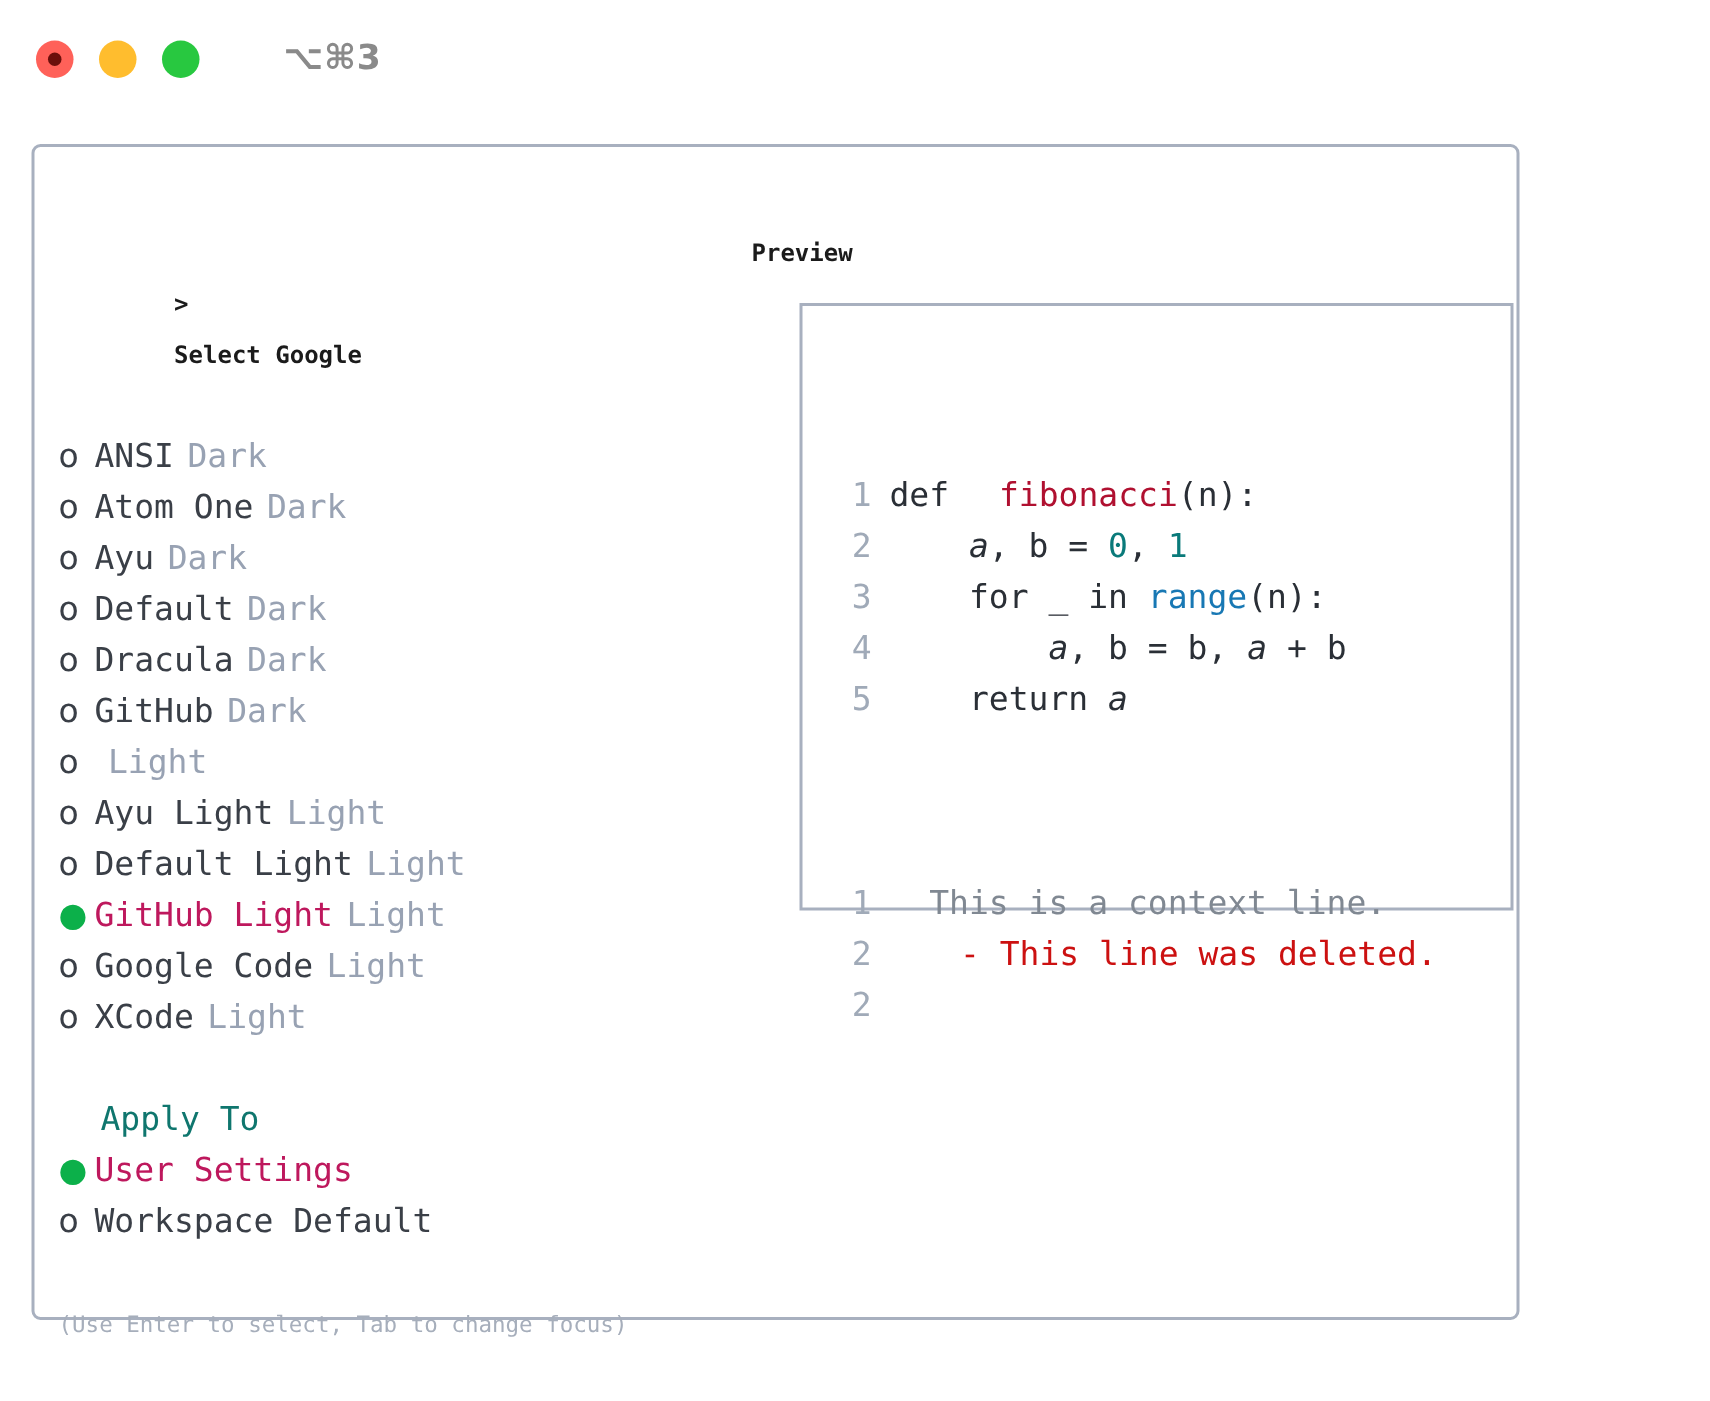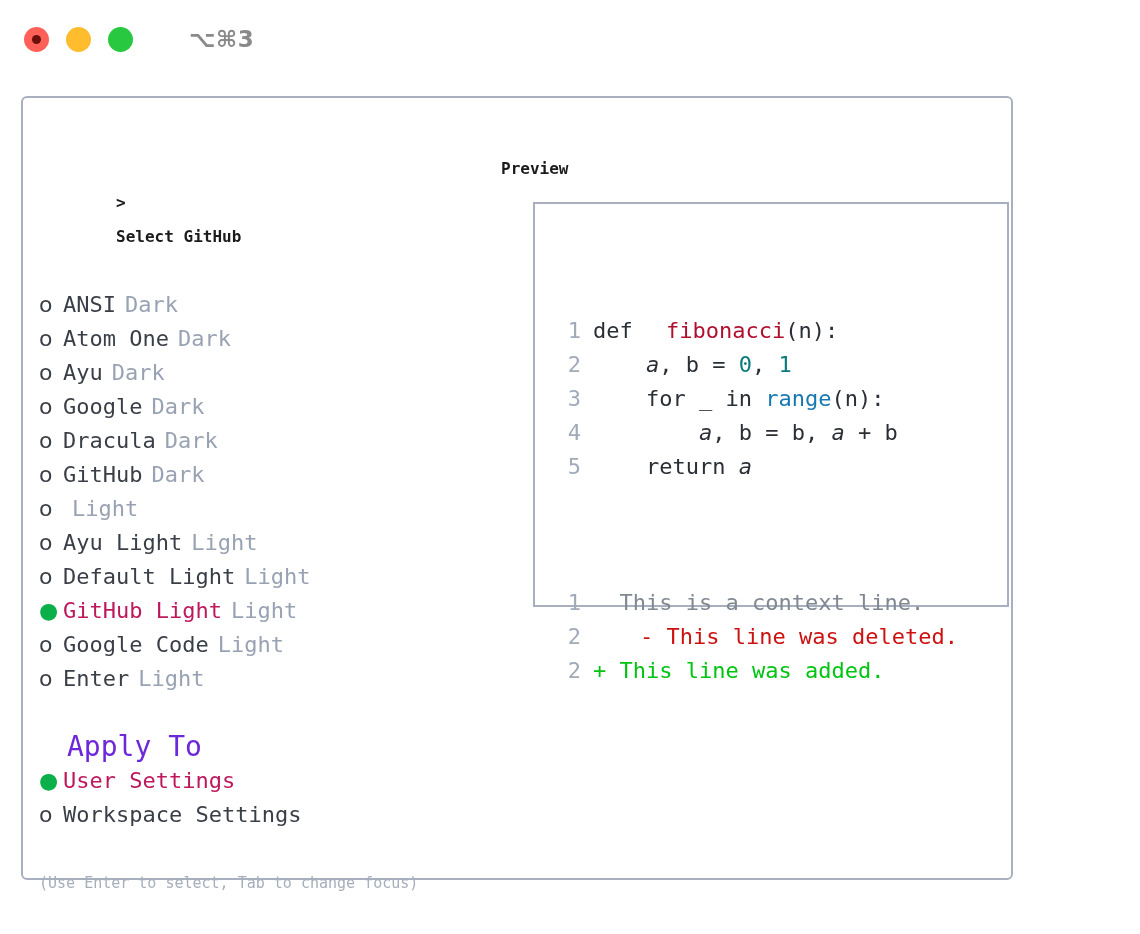--- a/index.html
+++ b/index.html
@@ -129,22 +129,22 @@
   .opt-row.selected .opt-label { color: #be185d; }
   .opt-label { color: #3a3f47; }
   .opt-badge {
     color: #98a2b3;
     margin-left: 9px;
   }
 
   .group-head {
     height: 34px;
     line-height: 34px;
-    font-size: 28px;
-    color: #6d28d9;
+    font-size: 22px;
+    color: #0f766e;
     padding-left: 28px;
     white-space: pre;
   }
   .spacer-row { height: 34px; }
 
   .hint {
     font-size: 15px;
     line-height: 34px;
     color: #a6aebb;
     white-space: pre-wrap;
@@ -204,58 +204,58 @@
     </div>
     <span class="shortcut">⌥⌘3</span>
   </div>
 
   <div class="panel">
 
     <div class="col-left">
 
       <div class="section-title">
         <span class="caret">&gt;</span>
-        <span>Select GitHub</span>
+        <span>Select Google</span>
       </div>
 
       <div id="theme-list">
           <div class="opt-row"><span class="radio">o</span><span class="opt-label">ANSI</span><span class="opt-badge">Dark</span></div>
           <div class="opt-row"><span class="radio">o</span><span class="opt-label">Atom One</span><span class="opt-badge">Dark</span></div>
           <div class="opt-row"><span class="radio">o</span><span class="opt-label">Ayu</span><span class="opt-badge">Dark</span></div>
-          <div class="opt-row"><span class="radio">o</span><span class="opt-label">Google</span><span class="opt-badge">Dark</span></div>
+          <div class="opt-row"><span class="radio">o</span><span class="opt-label">Default</span><span class="opt-badge">Dark</span></div>
           <div class="opt-row"><span class="radio">o</span><span class="opt-label">Dracula</span><span class="opt-badge">Dark</span></div>
           <div class="opt-row"><span class="radio">o</span><span class="opt-label">GitHub</span><span class="opt-badge">Dark</span></div>
           <div class="opt-row"><span class="radio">o</span><span class="opt-badge">Light</span></div>
           <div class="opt-row"><span class="radio">o</span><span class="opt-label">Ayu Light</span><span class="opt-badge">Light</span></div>
           <div class="opt-row"><span class="radio">o</span><span class="opt-label">Default Light</span><span class="opt-badge">Light</span></div>
           <div class="opt-row selected"><span class="radio">●</span><span class="opt-label">GitHub Light</span><span class="opt-badge">Light</span></div>
           <div class="opt-row"><span class="radio">o</span><span class="opt-label">Google Code</span><span class="opt-badge">Light</span></div>
-          <div class="opt-row"><span class="radio">o</span><span class="opt-label">Enter</span><span class="opt-badge">Light</span></div>
+          <div class="opt-row"><span class="radio">o</span><span class="opt-label">XCode</span><span class="opt-badge">Light</span></div>
         </div>
 
       <div class="spacer-row"></div>
 
       <div class="group-head">Apply To</div>
 
       <div id="apply-list">
           <div class="opt-row selected"><span class="radio">●</span><span class="opt-label">User Settings</span></div>
-          <div class="opt-row"><span class="radio">o</span><span class="opt-label">Workspace Settings</span></div>
+          <div class="opt-row"><span class="radio">o</span><span class="opt-label">Workspace Default</span></div>
         </div>
 
       <div class="spacer-row"></div>
 
       <div class="hint">(Use Enter to select, Tab to change focus)</div>
     </div>
 
     <div class="col-right">
 
       <div class="section-title">Preview</div>
 
       <div class="preview-box">
         <div class="code">
           <div id="code-lines"><div class="code-line"><span class="ln">1</span><span class="src"><span>def </span><span class="tok-fn">fibonacci</span><span>(n):</span></span></div><div class="code-line"><span class="ln">2</span><span class="src"><span>    </span><span class="tok-var">a</span><span>, </span><span>b</span><span> = </span><span class="tok-num">0</span><span>, </span><span class="tok-num">1</span></span></div><div class="code-line"><span class="ln">3</span><span class="src"><span>    for _ in </span><span class="tok-call">range</span><span>(n):</span></span></div><div class="code-line"><span class="ln">4</span><span class="src"><span>        </span><span class="tok-var">a</span><span>, b = b, </span><span class="tok-var">a</span><span> + b</span></span></div><div class="code-line"><span class="ln">5</span><span class="src"><span>    return </span><span class="tok-var">a</span></span></div></div>
-          <div id="diff-lines" class="diff"><div class="code-line"><span class="ln">1</span><span class="src diff-ctx">  This is a context line.</span></div><div class="code-line"><span class="ln">2</span><span class="src diff-del">- This line was deleted.</span></div><div class="code-line"><span class="ln">2</span><span class="src diff-add">+ This line was added.</span></div></div>
+          <div id="diff-lines" class="diff"><div class="code-line"><span class="ln">1</span><span class="src diff-ctx">  This is a context line.</span></div><div class="code-line"><span class="ln">2</span><span class="src diff-del">- This line was deleted.</span></div><div class="code-line"><span class="ln">2</span></div></div>
         </div>
       </div>
     </div>
 
   </div>
 </div>
 
 </body></html>

